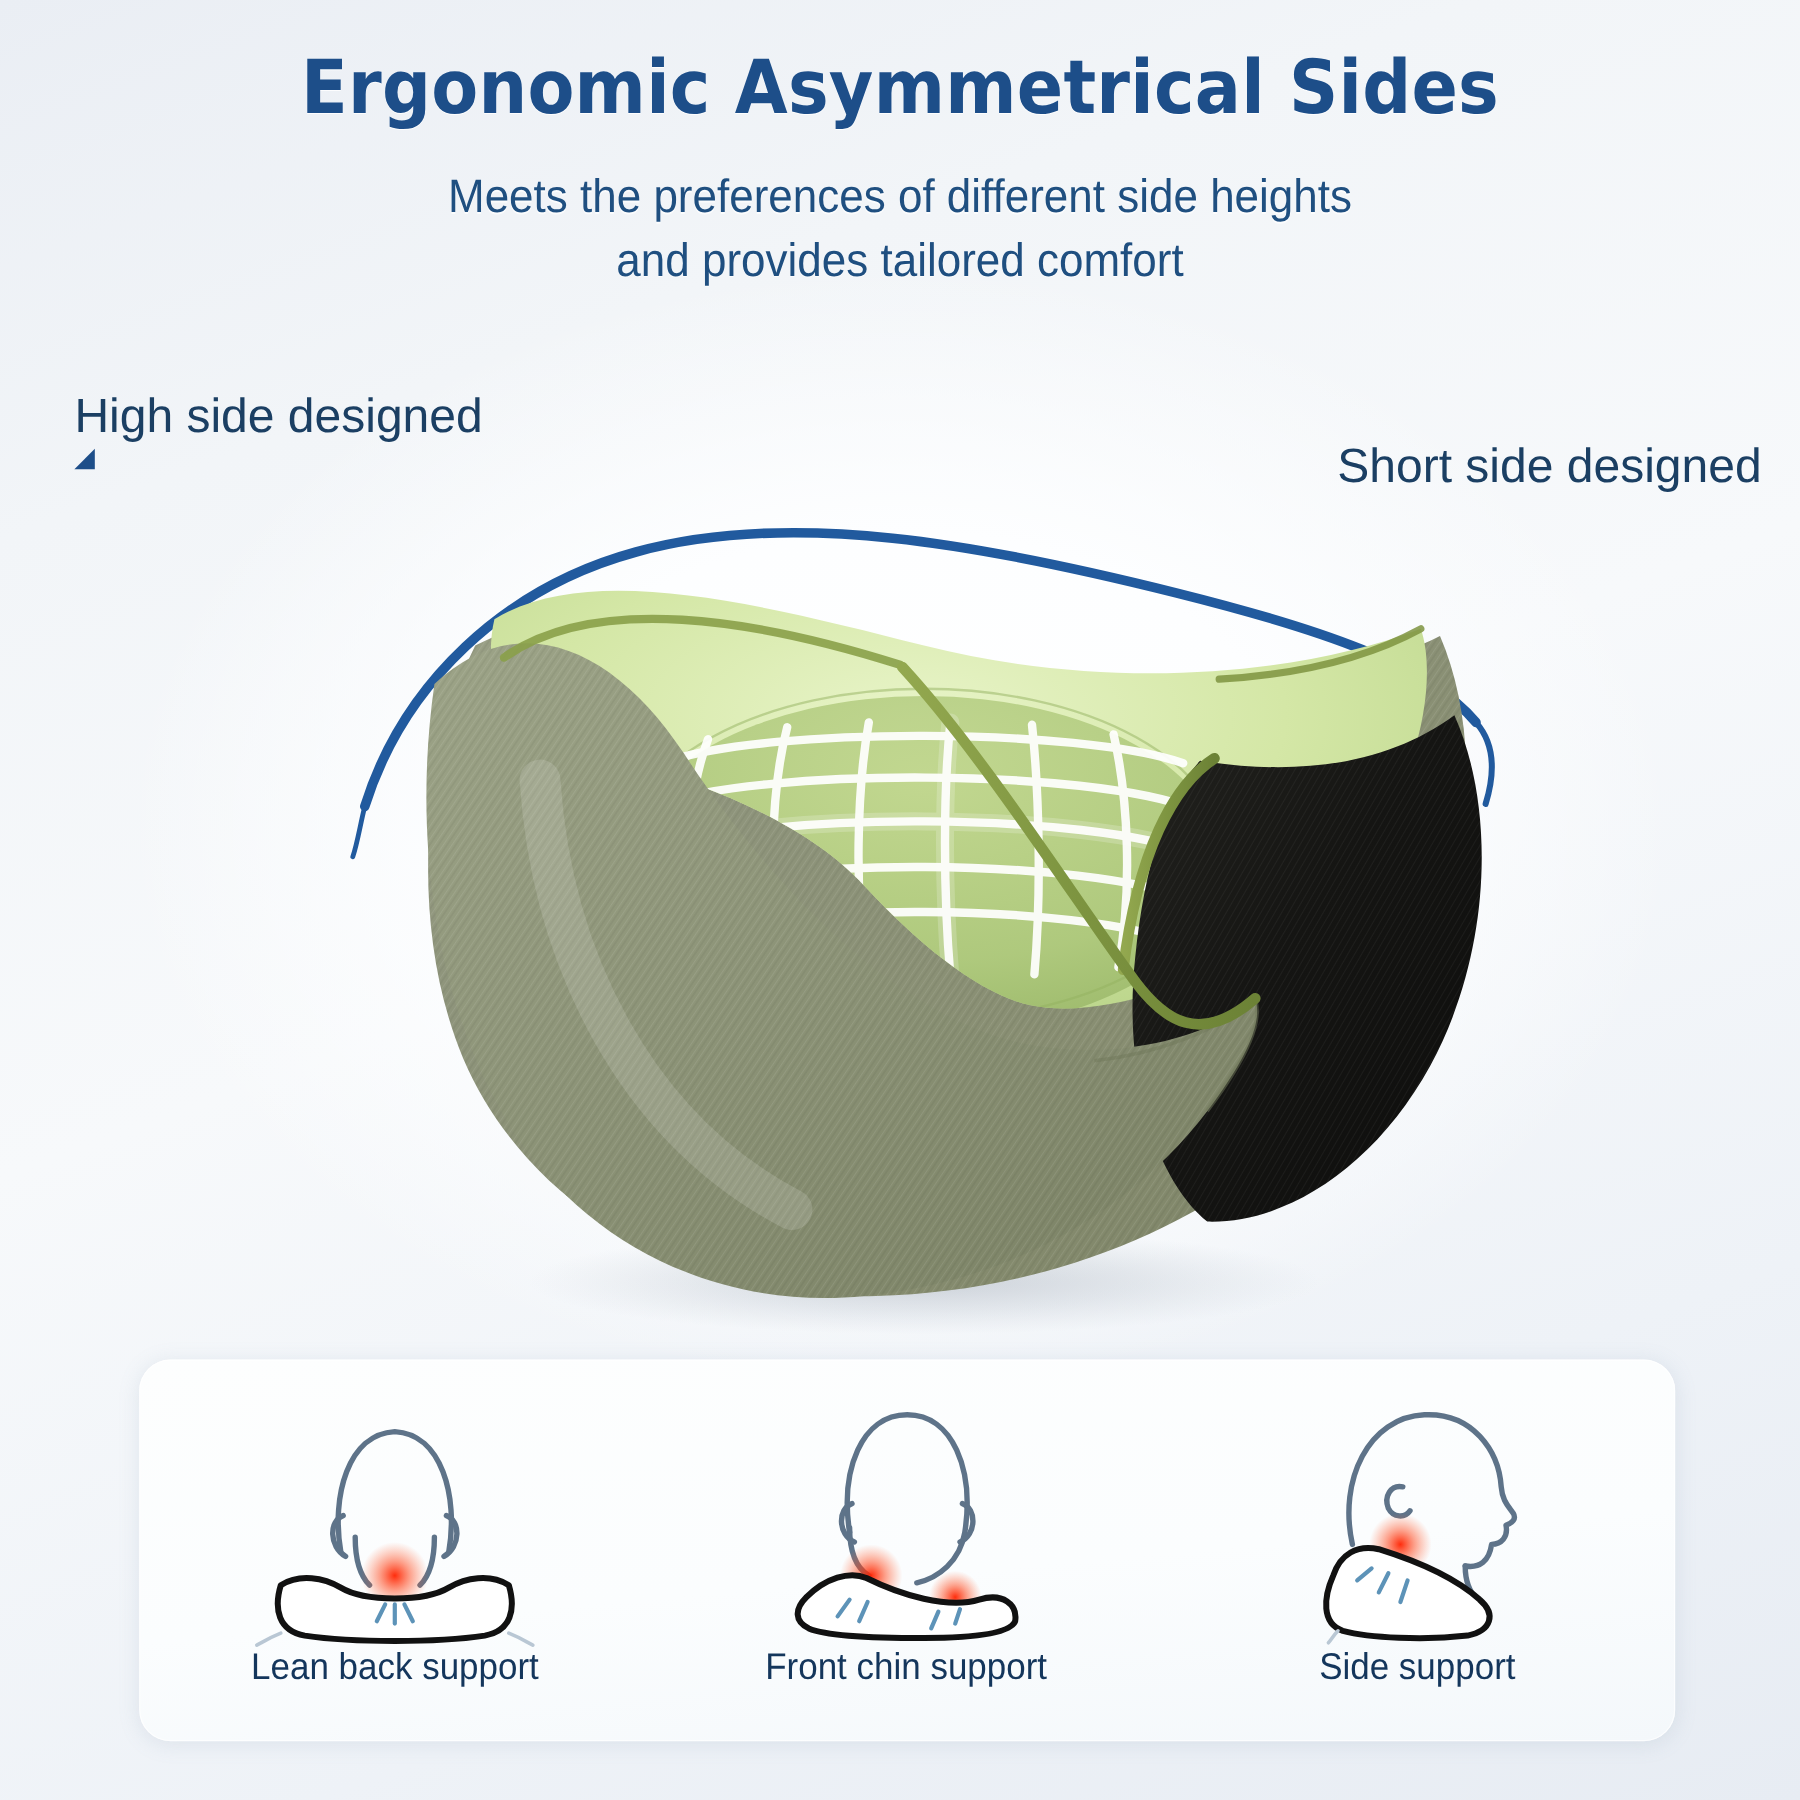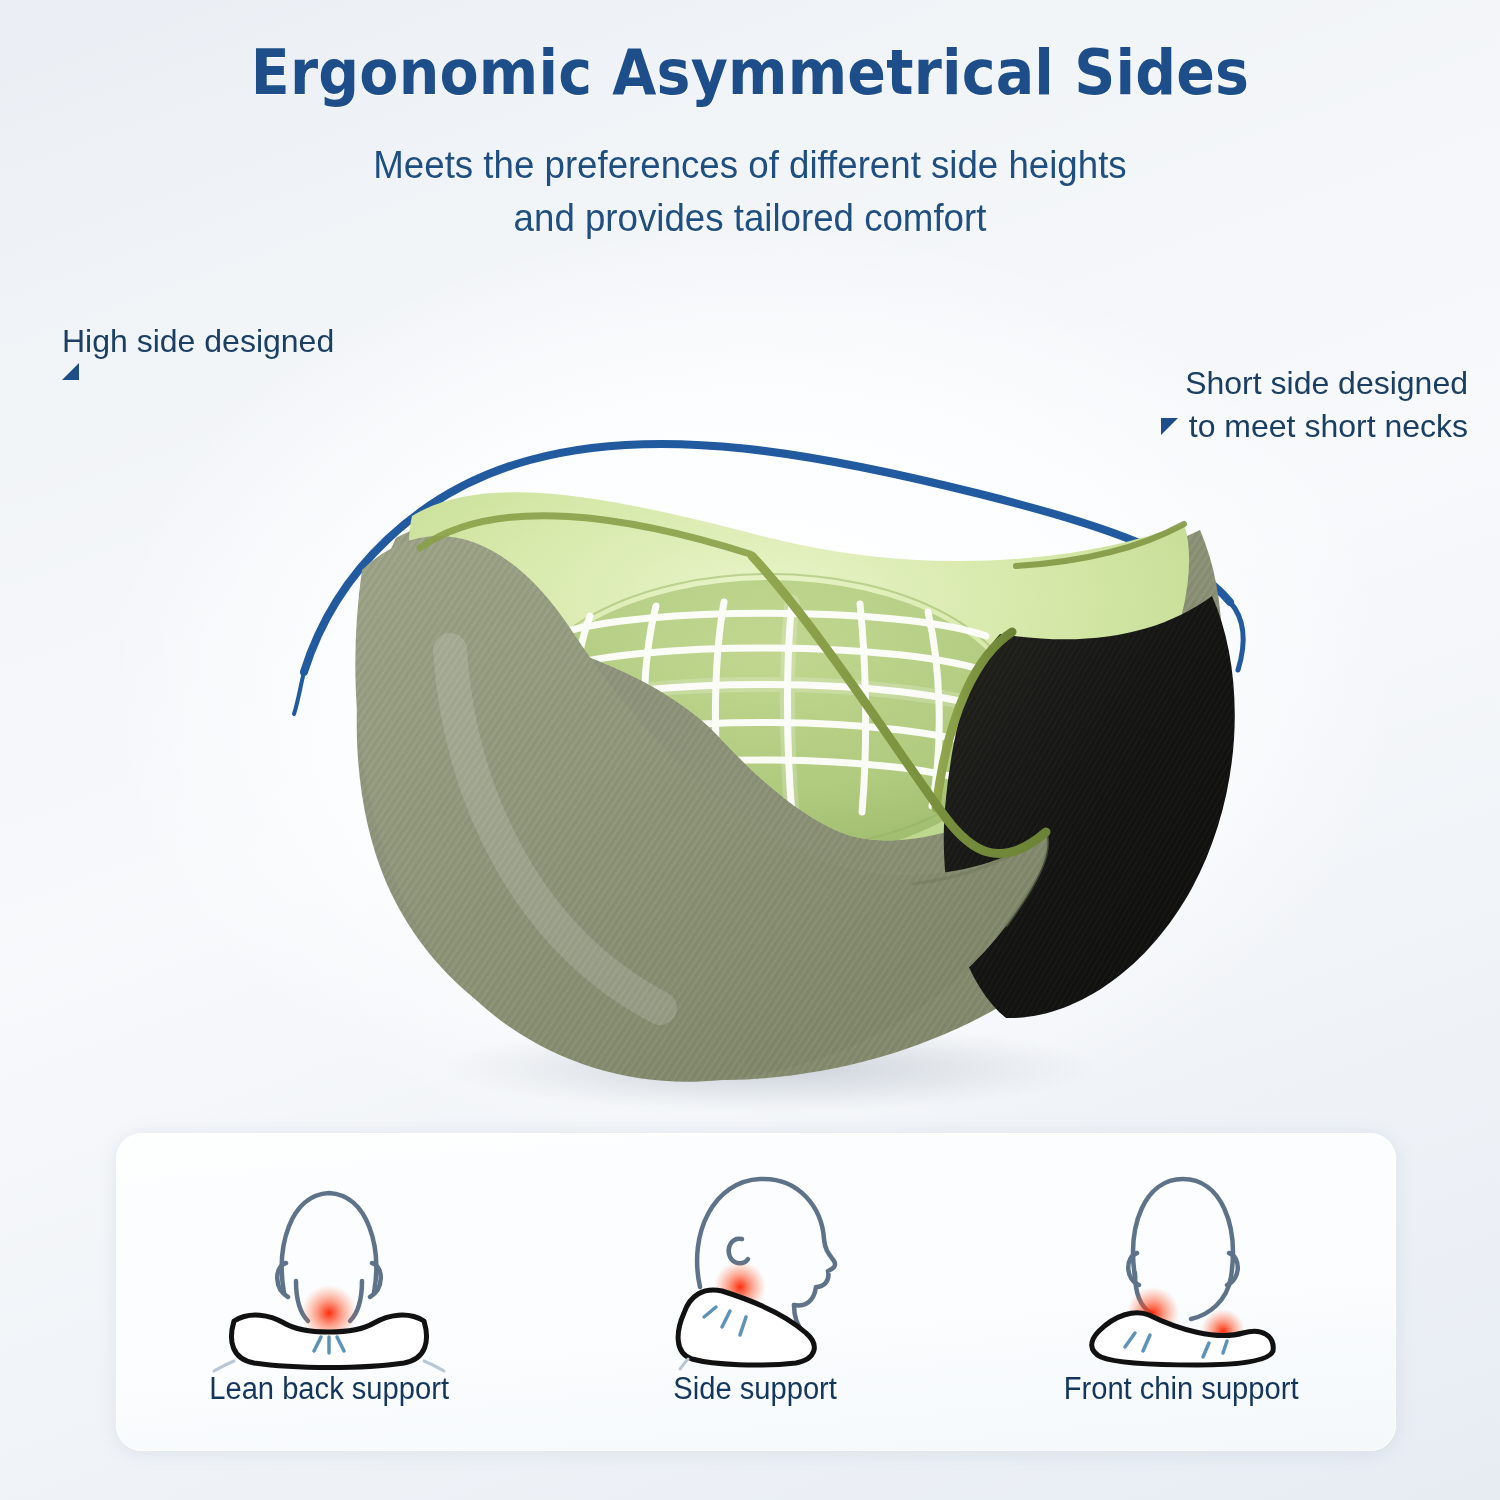--- a/index.html
+++ b/index.html
@@ -25,21 +25,21 @@
   }
   #subtitle{
     position:absolute;top:138px;left:0;width:1500px;text-align:center;
     color:#1f4f80;font-size:39px;line-height:1.37;
     transform:scaleX(.94);
     text-shadow:0 1px 0 rgba(255,255,255,.7);
   }
   #subtitle div{white-space:nowrap;}
 
   
-  .callout{position:absolute;color:#1b3f63;font-size:32px;line-height:1.35;}
+  .callout{position:absolute;color:#1b3f63;font-size:40px;line-height:1.35;}
   #callout-left{left:62px;top:320px;text-align:left;}
   #callout-right{right:32px;top:362px;text-align:right;}
   .callout .ln{white-space:nowrap;display:flex;align-items:center;gap:11px;}
   #callout-right .ln{justify-content:flex-end;text-align:center;}
   .tri{display:inline-block;width:0;height:0;flex:none;}
   .tri-l{border-left:17px solid transparent;border-bottom:17px solid #1d4e89;}
   .tri-r{border-right:17px solid transparent;border-top:17px solid #1d4e89;}
 
   
   #pillow{position:absolute;left:300px;top:420px;width:960px;height:680px;}
@@ -82,24 +82,20 @@
       </div>
     <div class="ln">
       <span class="tri tri-l"></span>
     </div>
   </div>
 
   <div class="callout" id="callout-right">
     <div class="ln">
         <span>Short side designed</span>
       </div>
-    <div class="ln">
-      <span class="tri tri-r"></span>
-      <span>to meet short necks</span>
-    </div>
   </div>
 
   <div id="pillow">
     <svg viewBox="0 0 960 680" xmlns="http://www.w3.org/2000/svg">
       <defs>
 
         <linearGradient id="gOuter" x1="0" y1="0" x2="1" y2="1">
           <stop offset="0%" stop-color="#9aa086"></stop>
           <stop offset="30%" stop-color="#8e947b"></stop>
           <stop offset="70%" stop-color="#878d70"></stop>
@@ -279,50 +275,20 @@
             <path d="M220,206 C230,210 236,214 240,216"></path>
           </g>
         </svg>
       </div>
       <div class="support-cap">Lean back support</div>
     </div>
 
     <div class="support-col">
       <div class="support-art">
         <svg width="250" height="212" viewBox="0 0 250 212">
-          <g fill="none" stroke="#5e7389" stroke-width="4.5" stroke-linecap="round" stroke-linejoin="round">
-            <path d="M70,132 C58,78 84,26 130,24 C170,22 192,54 194,84
-                     C195,96 200,100 204,106 C207,111 203,114 198,116
-                     C200,126 194,132 186,132 C184,146 176,152 164,150"></path>
-            <path d="M164,150 C164,162 168,172 174,178"></path>
-            <path d="M112,84 C102,82 96,92 100,102 C104,110 114,110 118,104"></path>
-          </g>
-          <radialGradient id="rb3" cx="0.5" cy="0.5" r="0.5">
-            <stop offset="0%" stop-color="#ff2200" stop-opacity="0.95"></stop>
-            <stop offset="45%" stop-color="#ff4418" stop-opacity="0.5"></stop>
-            <stop offset="100%" stop-color="#ff6a3a" stop-opacity="0"></stop>
-          </radialGradient>
-          <circle cx="110" cy="132" r="26" fill="url(#rb3)"></circle>
-          <path d="M54,158 C60,140 74,132 92,136 C124,146 156,160 176,178
-                   C190,190 186,204 166,208 C130,212 84,210 62,204
-                   C44,198 46,176 54,158 Z" fill="#ffffff" stroke="#111111" stroke-width="5" stroke-linejoin="round"></path>
-          <g stroke="#5d93b8" stroke-width="3.5" stroke-linecap="round" fill="none">
-            <path d="M74,162 L86,152"></path>
-            <path d="M92,172 L100,156"></path>
-            <path d="M110,180 L116,162"></path>
-          </g>
-          <path d="M58,204 C54,208 52,212 50,214" stroke="#b9c7d4" stroke-width="3" fill="none" stroke-linecap="round"></path>
-        </svg>
-      </div>
-      <div class="support-cap">Side support</div>
-    </div>
-
-    <div class="support-col">
-      <div class="support-art">
-        <svg width="250" height="212" viewBox="0 0 250 212">
           <g fill="none" stroke="#5e7389" stroke-width="4.5" stroke-linecap="round">
             <path d="M78,122 C70,70 88,24 126,24 C164,24 182,70 174,122 C170,146 152,160 134,164"></path>
             <path d="M80,98 C68,102 68,124 82,130"></path>
             <path d="M172,98 C184,102 184,124 170,130"></path>
             <path d="M78,118 C78,140 84,152 94,158"></path>
           </g>
           <radialGradient id="rb2" cx="0.5" cy="0.5" r="0.5">
             <stop offset="0%" stop-color="#ff2200" stop-opacity="0.95"></stop>
             <stop offset="45%" stop-color="#ff4418" stop-opacity="0.5"></stop>
             <stop offset="100%" stop-color="#ff6a3a" stop-opacity="0"></stop>
@@ -336,14 +302,44 @@
             <path d="M68,192 L78,178"></path>
             <path d="M86,196 L93,180"></path>
             <path d="M146,202 L152,188"></path>
             <path d="M166,198 L170,186"></path>
           </g>
         </svg>
       </div>
       <div class="support-cap">Front chin support</div>
     </div>
 
+    <div class="support-col">
+      <div class="support-art">
+        <svg width="250" height="212" viewBox="0 0 250 212">
+          <g fill="none" stroke="#5e7389" stroke-width="4.5" stroke-linecap="round" stroke-linejoin="round">
+            <path d="M70,132 C58,78 84,26 130,24 C170,22 192,54 194,84
+                     C195,96 200,100 204,106 C207,111 203,114 198,116
+                     C200,126 194,132 186,132 C184,146 176,152 164,150"></path>
+            <path d="M164,150 C164,162 168,172 174,178"></path>
+            <path d="M112,84 C102,82 96,92 100,102 C104,110 114,110 118,104"></path>
+          </g>
+          <radialGradient id="rb3" cx="0.5" cy="0.5" r="0.5">
+            <stop offset="0%" stop-color="#ff2200" stop-opacity="0.95"></stop>
+            <stop offset="45%" stop-color="#ff4418" stop-opacity="0.5"></stop>
+            <stop offset="100%" stop-color="#ff6a3a" stop-opacity="0"></stop>
+          </radialGradient>
+          <circle cx="110" cy="132" r="26" fill="url(#rb3)"></circle>
+          <path d="M54,158 C60,140 74,132 92,136 C124,146 156,160 176,178
+                   C190,190 186,204 166,208 C130,212 84,210 62,204
+                   C44,198 46,176 54,158 Z" fill="#ffffff" stroke="#111111" stroke-width="5" stroke-linejoin="round"></path>
+          <g stroke="#5d93b8" stroke-width="3.5" stroke-linecap="round" fill="none">
+            <path d="M74,162 L86,152"></path>
+            <path d="M92,172 L100,156"></path>
+            <path d="M110,180 L116,162"></path>
+          </g>
+          <path d="M58,204 C54,208 52,212 50,214" stroke="#b9c7d4" stroke-width="3" fill="none" stroke-linecap="round"></path>
+        </svg>
+      </div>
+      <div class="support-cap">Side support</div>
+    </div>
+
   </div>
 </div>
 
 </body></html>

